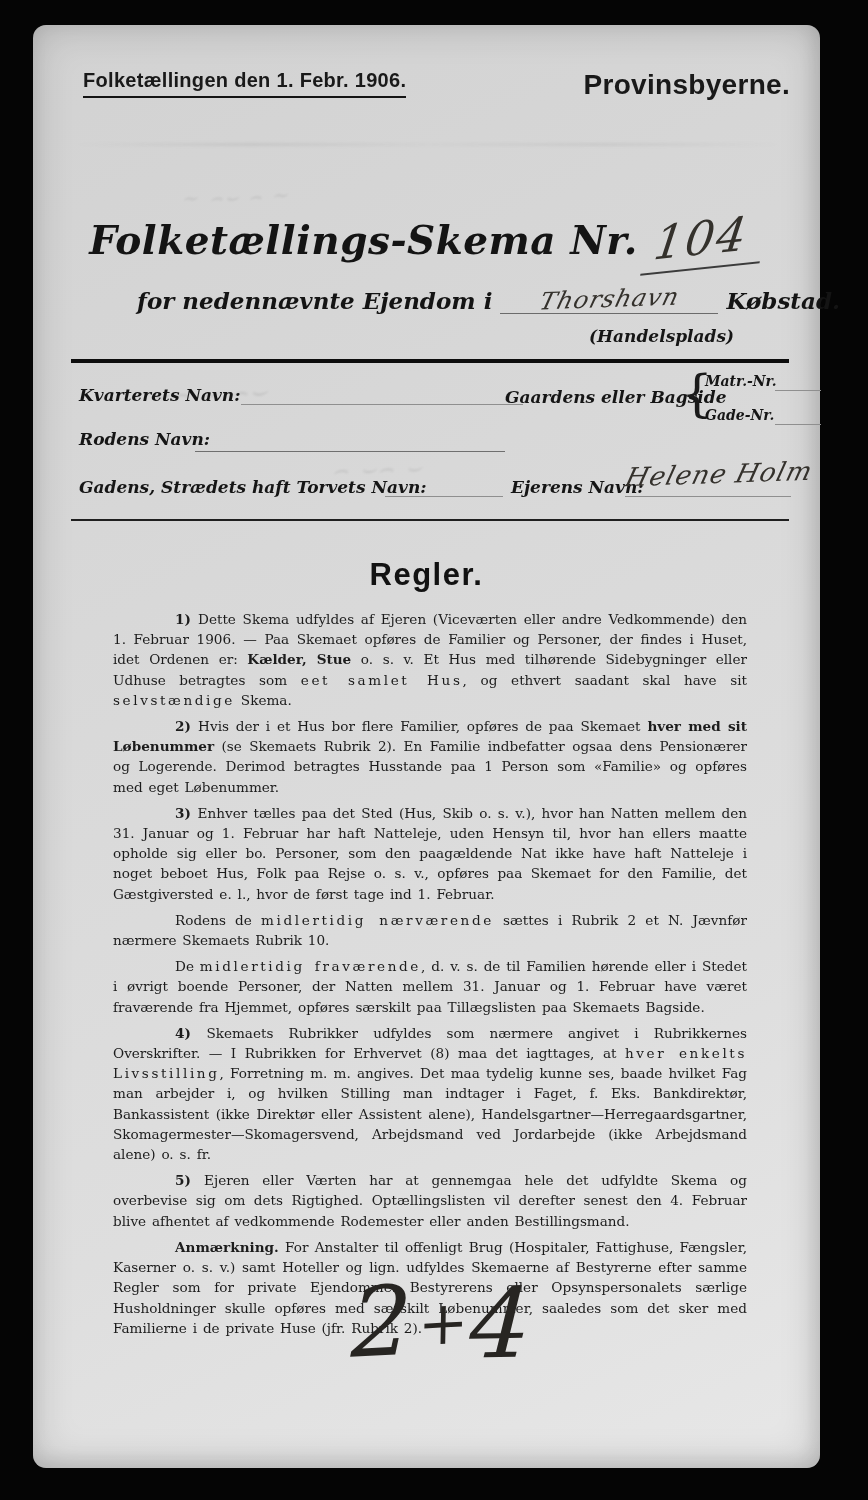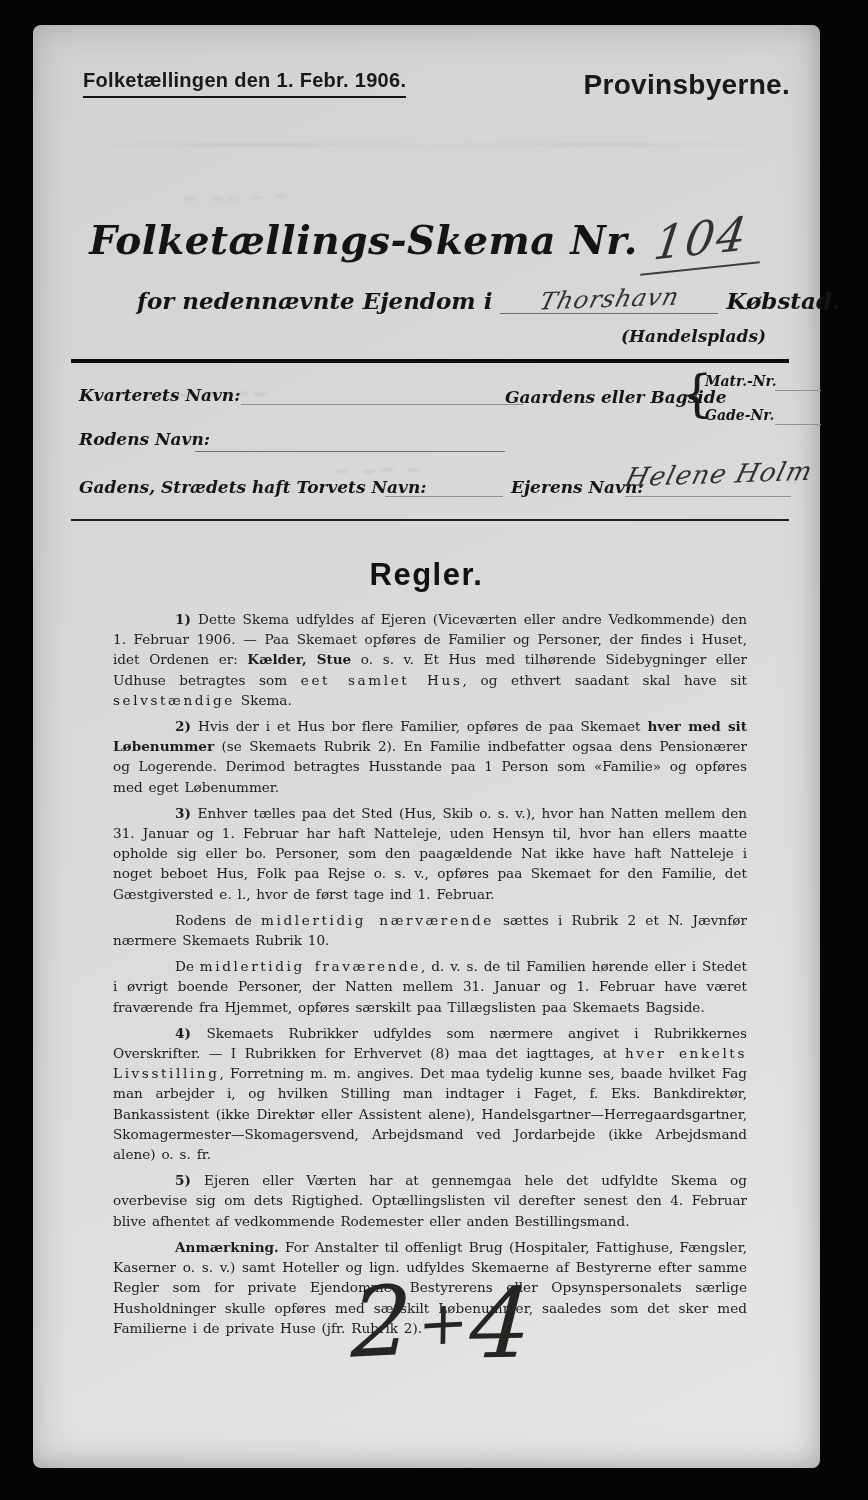--- a/index.html
+++ b/index.html
@@ -5,21 +5,21 @@
   html,body{margin:0;padding:0;}
   body{
     width:868px;height:1500px;position:relative;overflow:hidden;
     background:#050505;
     font-family:"DejaVu Serif", serif;
   }
   .page{
     position:absolute;left:33px;top:25px;width:787px;height:1443px;
     background:linear-gradient(155deg,#d2d2d2 0%,#d8d8d8 35%,#dedede 70%,#e7e7e7 100%);
     box-shadow:inset 0 0 40px rgba(0,0,0,0.18), inset -4px -6px 18px rgba(0,0,0,0.10);
-    border-radius:8px;
+    border-radius:13px;
     color:#191919;
   }
   
   .hdr-left{
     position:absolute;left:50px;top:44px;
     font-family:"Liberation Sans", sans-serif;font-weight:bold;font-size:20px;
     border-bottom:2.5px solid #141414;padding-bottom:4px;letter-spacing:0.3px;
   }
   .hdr-right{
     position:absolute;right:30px;top:44px;
@@ -49,21 +49,21 @@
     display:inline-block;width:218px;text-align:center;
     border-bottom:1.5px solid #6b6b6b;
     font-size:24px;font-weight:normal;
     transform:translateY(-2px);
   }
   .hw-slant{display:inline-block;transform:skewX(-16deg) rotate(-2deg);letter-spacing:1px;}
   .handelsplads{
     position:absolute;left:0;top:301px;width:100%;
   }
   .handelsplads span{
-    position:absolute;left:588px;top:0;
+    position:absolute;left:556px;top:0;
     font-style:italic;font-weight:bold;font-size:17px;color:#161616;
   }
   
   .rule-thick{position:absolute;left:38px;top:334px;width:718px;height:4px;background:#0d0d0d;}
   .rule-thin{position:absolute;left:38px;top:494px;width:718px;height:2px;background:#1f1f1f;}
   
   .flabel{position:absolute;font-style:italic;font-weight:bold;font-size:17px;color:#151515;white-space:nowrap;}
   .fline{position:absolute;border-bottom:1.5px solid #8f8f8f;height:1px;}
   .fline.dark{border-bottom-color:#6f6f6f;}
   .brace{position:absolute;font-size:50px;font-weight:300;color:#1a1a1a;font-family:"DejaVu Serif",serif;}

